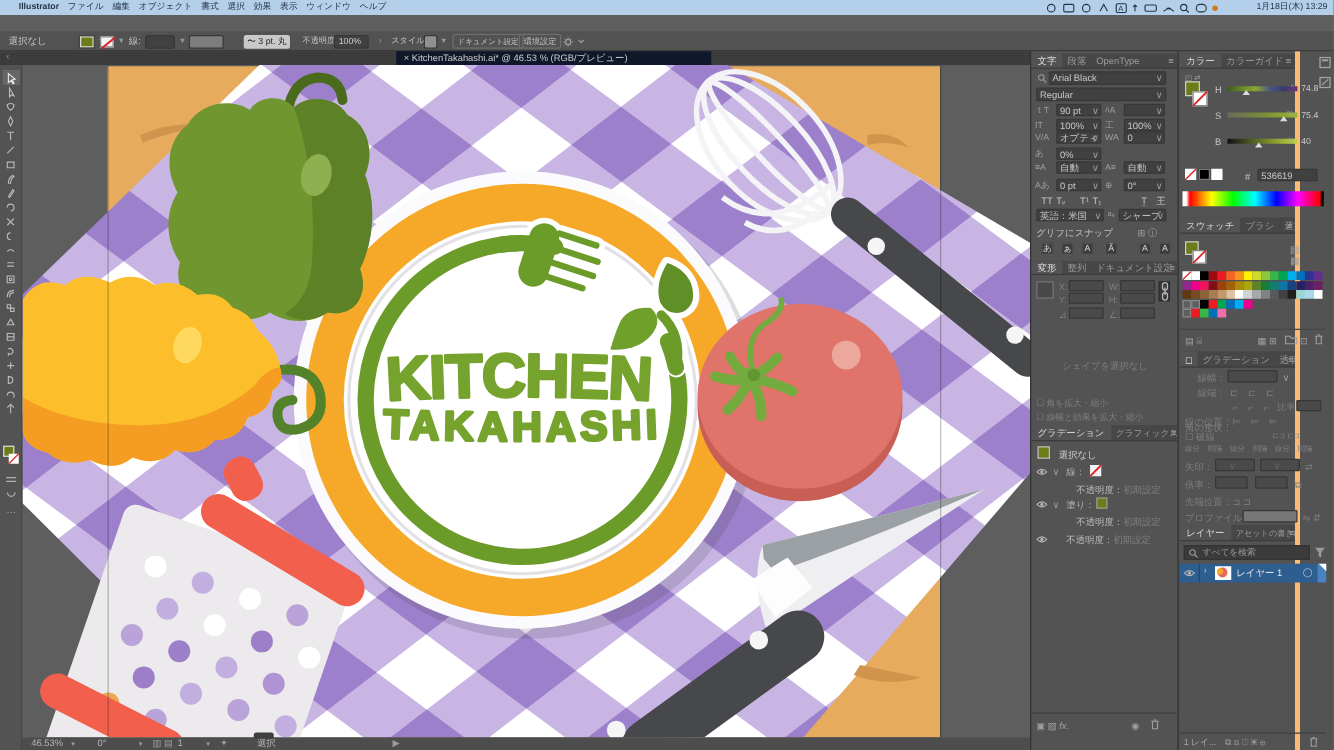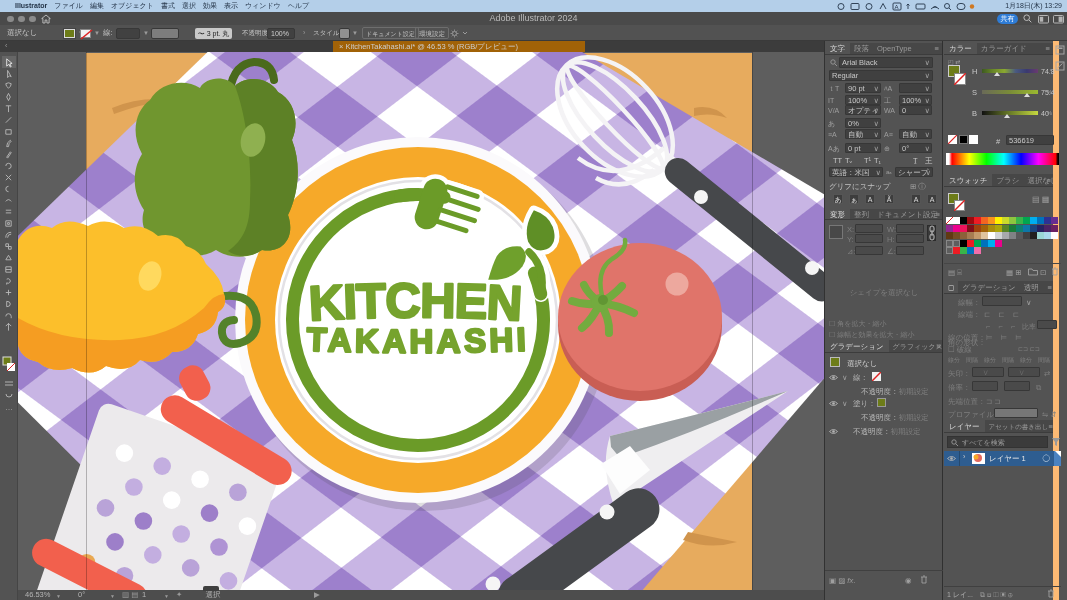--- a/index.html
+++ b/index.html
@@ -45,40 +45,20 @@
           <circle cx="111" cy="4" r="2.5"></circle>
           <path d="M113 6 L115 8"></path>
           <rect x="121" y="1.5" width="8" height="6" rx="3"></rect>
       </g>
       <text x="58.5" y="7" font-size="6" fill="#243448">A</text>
       <circle cx="136" cy="4.5" r="2.2" fill="#d07820" stroke="none"></circle>
     </svg>
     <span class="abs" style="right:5px;top:0;">1月18日(木) 13:29</span>
   </div>
 
-  <div class="abs" id="titlebar">
-    <div class="tl" style="left:7px;"></div>
-      <div class="tl" style="left:18px;"></div>
-      <div class="tl" style="left:29px;"></div>
-    <svg class="abs" style="left:41px;top:2px;" width="10" height="10" viewBox="0 0 10 10">
-        <path d="M5 1 L9.3 4.6 L8.1 4.6 L8.1 9 L5.9 9 L5.9 6 L4.1 6 L4.1 9 L1.9 9 L1.9 4.6 L0.7 4.6 Z" fill="none" stroke="#c2c2c2" stroke-width="0.9"></path>
-      </svg>
-    <div class="abs" style="left:0;width:1067px;text-align:center;">Adobe Illustrator 2024</div>
-    <div class="abs" style="left:997px;top:1.5px;width:21px;height:10px;background:#2e7cd6;border-radius:5px;color:#fff;font-size:7px;text-align:center;line-height:10px;">共有</div>
-    <svg class="abs" style="left:1023px;top:2px;" width="9" height="9" viewBox="0 0 9 9">
-        <circle cx="3.7" cy="3.7" r="2.8" fill="none" stroke="#bdbdbd"></circle>
-        <path d="M6 6 L8.3 8.3" stroke="#bdbdbd"></path>
-      </svg>
-    <svg class="abs" style="left:1038px;top:2.5px;" width="26" height="9" viewBox="0 0 26 9">
-        <rect x="0.5" y="0.5" width="10" height="7.5" rx="1" fill="none" stroke="#b5b5b5"></rect>
-        <rect x="1.8" y="1.8" width="3.4" height="4.9" fill="#b5b5b5"></rect>
-        <rect x="15.5" y="0.5" width="10" height="7.5" rx="1" fill="none" stroke="#b5b5b5"></rect>
-        <rect x="20.6" y="1.6" width="4" height="5.3" fill="#b5b5b5"></rect>
-      </svg>
-  </div>
 
   <div class="abs" id="ctrlbar">
     <span class="abs" style="left:7px;font-size:7.5px;">選択なし</span>
     <span class="abs" style="left:64px;top:3.5px;width:11px;height:9px;background:#6d7c18;border:1px solid #dcdcdc;outline:1px solid #444;"></span>
       <span class="abs seg" style="left:78px;font-size:6px;">▼</span>
     <span class="abs" style="left:80px;top:3.5px;width:11px;height:9px;background:#f2f2f2;border:1px solid #888;"></span>
       <svg class="abs" style="left:80px;top:3.5px;" width="13" height="11">
         <line x1="1" y1="10" x2="12" y2="1" stroke="#d22" stroke-width="1.6"></line>
       </svg>
       <span class="abs seg" style="left:94px;font-size:6px;">▼</span>
@@ -97,21 +77,21 @@
     <span class="abs" style="left:415px;top:2px;height:12px;line-height:12px;border:1px solid #6e6e6e;border-radius:2px;padding:0 3px;font-size:6.5px;">環境設定</span>
     <svg class="abs" style="left:450px;top:4px;" width="18" height="9">
         <circle cx="4.5" cy="4.5" r="2" fill="none" stroke="#9b9b9b"></circle>
         <path d="M4.5 0.5 V2 M4.5 7 V8.5 M0.5 4.5 H2 M7 4.5 H8.5 M1.7 1.7 L2.8 2.8 M6.2 6.2 L7.3 7.3 M7.3 1.7 L6.2 2.8 M2.8 6.2 L1.7 7.3" stroke="#9b9b9b" stroke-width="0.8"></path>
         <path d="M13 3 L15 5 L17 3" fill="none" stroke="#9b9b9b"></path>
       </svg>
   </div>
 
   <div class="abs" id="tabbar">
     <span class="abs seg" style="left:5px;top:1px;font-size:7px;">‹</span>
-    <span class="dtab" style="left:333px;width:252px;background:#a16207;color:#cdcdcd;padding:0 6px;">×  KitchenTakahashi.ai* @ 46.53 % (RGB/プレビュー)</span>
+    <span class="dtab" style="left:317px;width:252px;background:#0f172a;color:#cdcdcd;padding:0 6px;">×  KitchenTakahashi.ai* @ 46.53 % (RGB/プレビュー)</span>
   </div>
 
   <div class="abs" id="toolbar"><svg width="18" height="548" id="toolsvg">
         <rect x="2" y="4" width="14" height="12" fill="#666"></rect>
         <path d="M3 1 L3 9 L5.5 7 L7 10 L8 9.5 L6.5 6.5 L9 6Z" transform="translate(4 6)scale(0.9)" fill="none" stroke="#e8e8e8" stroke-width="1"></path>
         <path d="M4 1 L4 9 L6 7 L8 8 Z" transform="translate(4 17.5)scale(0.9)" fill="none" stroke="#b9b9b9" stroke-width="1"></path>
         <path d="M2 3 Q5 1 8 3 Q8 6 5 8 Q2 6 2 3Z" transform="translate(4 29)scale(0.9)" fill="none" stroke="#b9b9b9" stroke-width="1"></path>
         <path d="M5 1 L7 5 L5 9 L3 5Z" transform="translate(4 40.5)scale(0.9)" fill="none" stroke="#b9b9b9" stroke-width="1"></path>
         <path d="M2 2 H8 M5 2 V9" transform="translate(4 52)scale(0.9)" fill="none" stroke="#b9b9b9" stroke-width="1"></path>
         <path d="M2 8 L8 2" transform="translate(4 63.5)scale(0.9)" fill="none" stroke="#b9b9b9" stroke-width="1"></path>
@@ -425,21 +405,21 @@
           <circle cx="4.5" cy="3.5" r="1.3" fill="#b5b5b5"></circle>
         </svg>
         <div class="drow" style="left:28px;top:385px;">不透明度：<span class="dis">初期設定</span></div>
         <div class="abs" style="left:0;top:529px;width:118px;height:30px;border-top:1px solid #404040;"></div>
       <span class="drow ic" style="left:4px;top:534px;">▣ ▨ <i>fx</i>.</span>
         <span class="drow ic" style="left:80px;top:534px;">◉</span>
         <svg class="abs" style="left:95px;top:534px;" width="8" height="9">
           <path d="M1 2 H7 M2 2 V8 H6 V2 M3 1 H5" fill="none" stroke="#9f9f9f" stroke-width="0.9"></path>
         </svg>
       </div>
-    <div class="abs" style="left:119px;top:0;width:115px;height:559px;border-right:6px solid #fdba74;" id="dockR">
+    <div class="abs" style="left:119px;top:0;width:96px;height:559px;border-right:4px solid #fdba74;" id="dockR">
         <div class="tabrow" style="top:2px;height:12px;line-height:12px;"><span class="tabon">カラー</span><span class="taboff">カラーガイド</span><span class="abs ic" style="right:3px;top:0;">≡</span></div>
         <span class="abs" style="left:4px;top:24px;width:12px;height:12px;background:#6d7c18;border:1px solid #ccc;"></span>
        <span class="abs" style="left:10px;top:32px;width:12px;height:12px;background:#fff;border:1px solid #888;"></span>
        <svg class="abs" style="left:10px;top:32px;" width="12" height="12">
           <line x1="0" y1="12" x2="12" y2="0" stroke="#d22" stroke-width="1.5"></line>
         </svg>
        <span class="abs ic" style="left:4px;top:17px;font-size:6px;">◰ ⇄</span>
         <span class="drow" style="left:28px;top:25px;color:#c8c8c8;">H</span>
          <span class="abs" style="left:38px;top:28px;width:56px;height:4px;background:linear-gradient(90deg,#3d5a20,#6a8828,#8aa830,#4a5a80,#3a3a70,#6a3a70);"></span>
          <span class="abs" style="left:49.76px;top:31px;width:0;height:0;border-left:3px solid transparent;border-right:3px solid transparent;border-bottom:4.5px solid #ddd;"></span>

